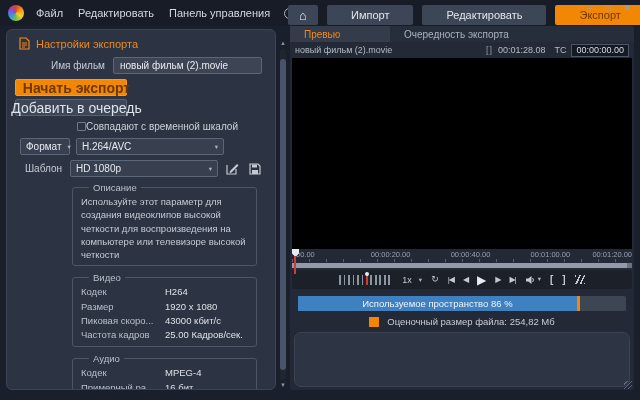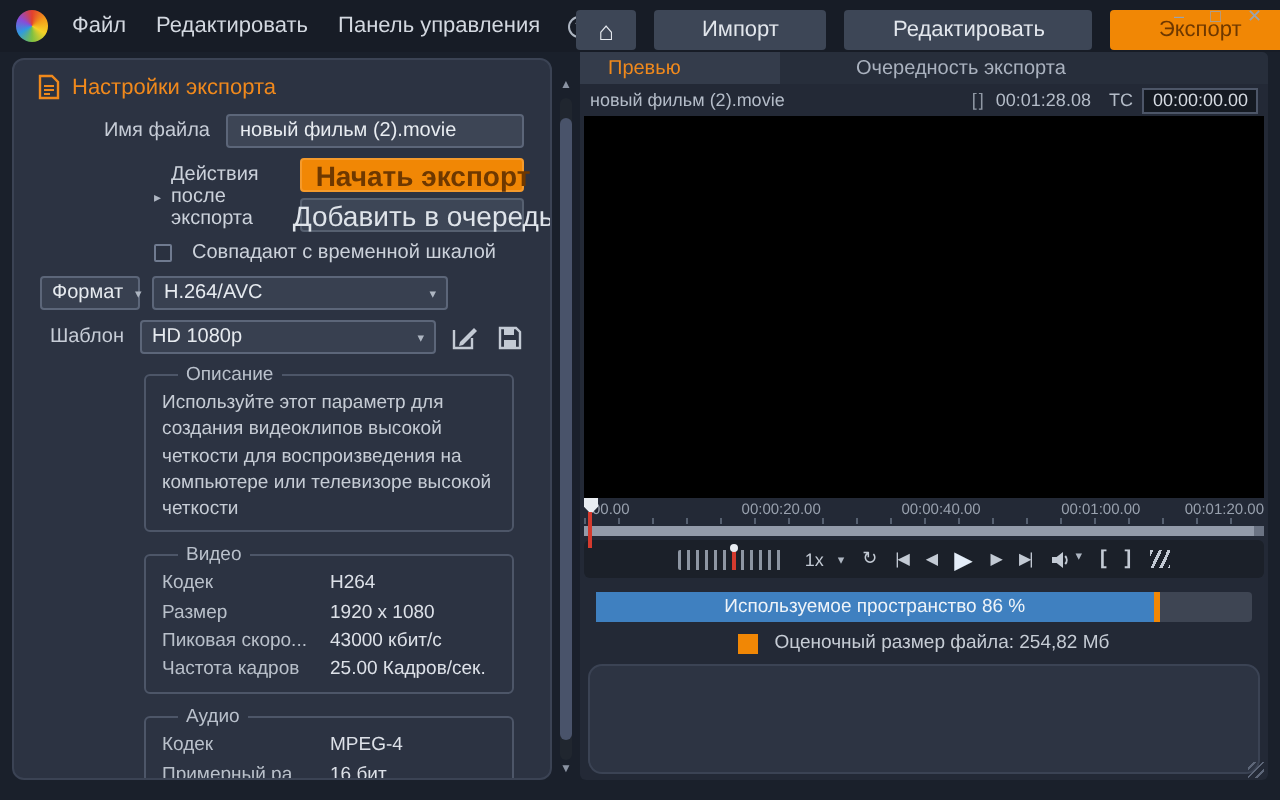--- a/index.html
+++ b/index.html
@@ -26,41 +26,41 @@
   .row{display:flex;align-items:center;margin-bottom:5px;}
   .lbl{width:98px;text-align:right;padding-right:8px;color:#c6ccd6;font-size:10px;flex:0 0 auto;}
   .inputbox{flex:1;height:17px;background:#3d4555;border:1px solid #5c6679;border-radius:2px;color:#e8ecf1;font-size:10px;padding:0 6px;display:flex;align-items:center;margin-right:5px;white-space:nowrap;overflow:hidden;}
   .actions{display:flex;margin-bottom:5px;align-items:flex-start;}
   .act-label{margin-left:62px;flex:1;color:#ccd2db;font-size:10px;padding-top:3px;display:flex;gap:5px;align-items:center;}
   .expander{font-size:7px;color:#aeb6c2;}
   .btn-col{display:flex;flex-direction:column;gap:3px;margin-right:5px;width:112px;}
   .btn{height:17px;border-radius:2px;font-size:14px;display:flex;align-items:center;justify-content:center;white-space:nowrap;padding-left:11px;}
   .btn.primary{background:#f18705;color:#6e3800;border:1px solid #f59a2b;font-weight:bold;}
   .btn.sec{background:#3d4656;color:#dfe4ea;border:1px solid #566070;}
-  .checkrow{display:flex;align-items:center;gap:10px;font-size:10px;color:#ccd2db;}
+  .checkrow{display:flex;align-items:center;gap:0;font-size:10px;color:#ccd2db;}
   .cb{width:9px;height:9px;border:1px solid #707b90;background:#2a3140;border-radius:1px;flex:0 0 auto;}
   .combo{height:17px;background:#384050;border:1px solid #5c6679;border-radius:2px;display:flex;align-items:center;justify-content:space-between;gap:6px;padding:0 5px;font-size:10px;color:#e6eaef;white-space:nowrap;}
   .caret{font-size:6.5px;color:#aeb6c2;}
   .iconbtn{width:15px;height:15px;display:flex;align-items:center;justify-content:center;margin-left:7px;}
   fieldset{border:1px solid #4d5668;border-radius:3px;margin:0 10px 6px 57px;padding:2px 8px 4px;}
   legend{font-size:9.5px;color:#b9c0cb;padding:0 4px;margin-left:8px;}
   .desc{font-size:9.5px;line-height:1.4;color:#c6ccd5;}
   .kv{display:flex;font-size:9.5px;line-height:1.5;}
   .kv .k{width:84px;color:#b9c0ca;flex:0 0 auto;}
   .kv .v{color:#dde1e8;}
 
   
   .scrollbar{position:absolute;left:279px;top:40px;width:8px;bottom:11px;display:flex;flex-direction:column;align-items:center;}
   .sb-arrow{color:#8a93a2;font-size:6px;line-height:7px;}
   .sb-track{flex:1;width:6px;background:#20262f;border-radius:3px;position:relative;margin:2px 0;}
   .sb-thumb{position:absolute;top:3%;left:0;width:6px;height:94%;background:#49536a;border-radius:3px;}
 
   
   .rpanel{position:absolute;left:290px;top:26px;right:6px;bottom:10px;background:#232936;display:flex;flex-direction:column;border-radius:3px;}
-  .rtabs{height:16px;display:flex;background:#272e3b;border-radius:3px 3px 0 0;font-size:10px;flex:0 0 auto;gap:24px;}
+  .rtabs{height:16px;display:flex;background:#272e3b;border-radius:3px 3px 0 0;font-size:10px;flex:0 0 auto;}
   .rtab{padding:0 14px;display:flex;align-items:center;color:#aab2bf;}
   .rtab.active{background:#343c4b;color:#f0891c;min-width:100px;}
   .infobar{height:16px;display:flex;align-items:center;padding:0 5px;font-size:9px;color:#b4bcc8;flex:0 0 auto;}
   .infobar .right{margin-left:auto;display:flex;align-items:center;gap:5px;}
   .brk{color:#8f97a3;letter-spacing:1px;}
   .tcbox{border:1px solid #4d5668;background:#151a22;padding:0 4px;height:13px;display:flex;align-items:center;color:#d6dbe2;}
   .previewblk{height:191px;background:#000;margin:0 2px;flex:0 0 auto;}
   .ruler{height:13px;position:relative;margin:0 2px;font-size:7.5px;color:#99a1ae;flex:0 0 auto;}
   .ruler::after{content:"";position:absolute;left:0;right:0;bottom:0;height:3px;background:repeating-linear-gradient(90deg,#566070 0 1px,transparent 1px 17px);}
   .rl{position:absolute;top:1px;}
@@ -139,29 +139,25 @@
       <span>
           <svg width="11" height="13" viewBox="0 0 11 13">
             <path d="M1 1 H7 L10 4 V12 H1 Z" fill="none" stroke="#f0891c" stroke-width="1.2"></path>
             <path d="M3 6 H8 M3 8 H8 M3 10 H6" stroke="#f0891c" stroke-width="1"></path>
           </svg>
         </span>
       <span>Настройки экспорта</span>
     </div>
 
     <div class="row">
-      <span class="lbl">Имя файла</span>
+      <span class="lbl">Имя фильм</span>
       <div class="inputbox">новый фильм (2).movie</div>
     </div>
 
     <div class="actions">
-      <div class="act-label">
-        <span class="expander">▸</span>
-        <span>Действия после экспорта</span>
-      </div>
       <div class="btn-col">
         <div class="btn primary">Начать экспорт</div>
         <div class="btn sec">Добавить в очередь</div>
       </div>
     </div>
 
     <div class="checkrow" style="margin-left:62px;margin-bottom:6px;">
       <span class="cb"></span>
       <span>Совпадают с временной шкалой</span>
     </div>

